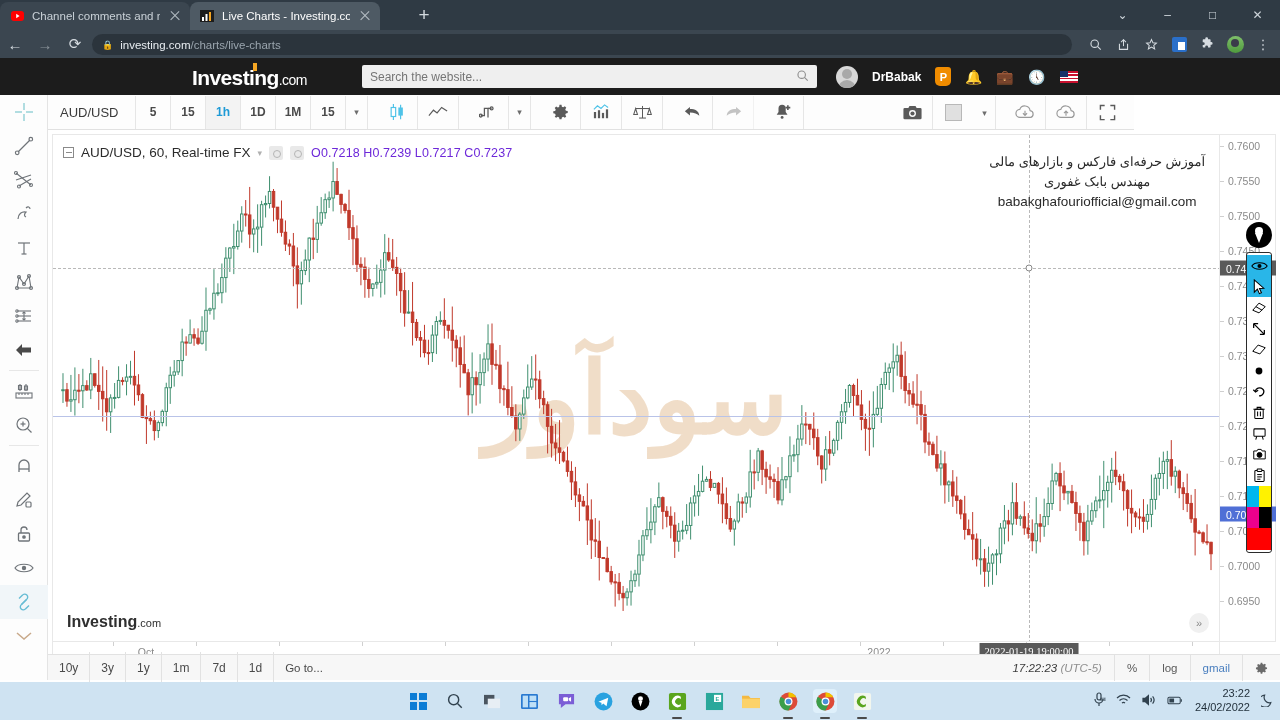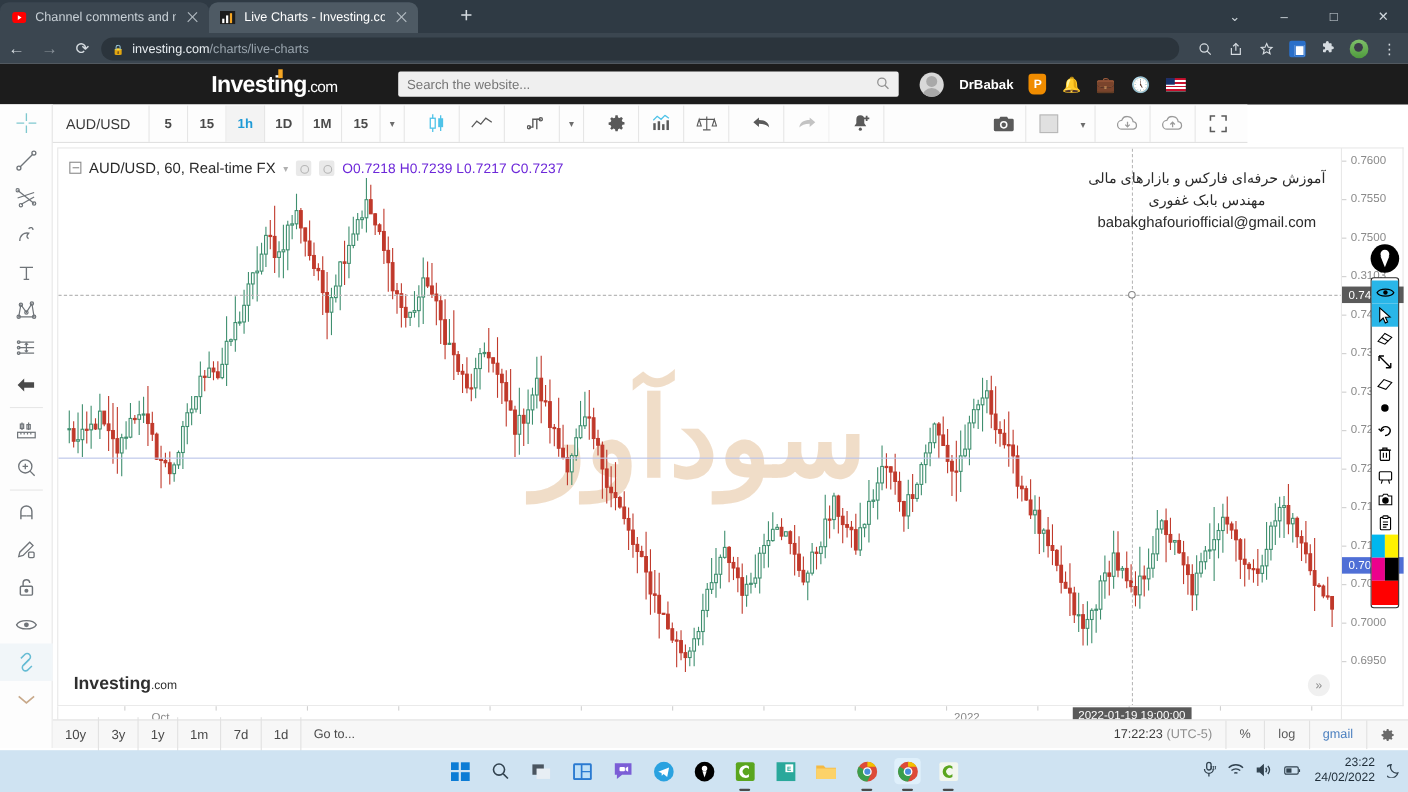--- a/index.html
+++ b/index.html
@@ -179,40 +179,40 @@
 
   
   .time-axis {
     position: absolute; left: 4px; top: 512px; width: 1168px; height: 20px;
     border: 1px solid #e8e8e8; border-top: 0; background: #fff;
   }
   .ta-lbl { position: absolute; top: 4px; font-size: 10.5px; color: #8a8a8a; transform: translateX(-50%); }
   .ta-tick { position: absolute; top: 0; width: 1px; height: 4px; background: #d0d0d0; }
   .ta-cur {
     position: absolute; top: 1px; height: 16px; background: #5a5a5a; color: #fff;
-    font-size: 10.5px; display: flex; align-items: center; padding: 0 5px; transform: translateX(-50%);
+    font-size: 10.5px; display: flex; align-items: center; padding: 0 5px; transform: translateX(-50%); font-family: Liberation Serif, serif;
   }
 
   .crosshair-v { position: absolute; top: 0; width: 1px; height: 508px; border-left: 1px dashed #b9b9b9; z-index: 4; }
   .crosshair-h { position: absolute; left: 0; width: 1168px; height: 1px; border-top: 1px dashed #b9b9b9; z-index: 4; }
   .crosshair-dot {
     position: absolute; width: 7px; height: 7px; border-radius: 50%; border: 1px solid #888; background: #fff; z-index: 5;
     transform: translate(-50%,-50%);
   }
   .hline { position: absolute; left: 0; width: 1168px; height: 1px; background: #b9c3e8; z-index: 3; }
 
   
   .chart-bottom {
     position: absolute; left: 48px; top: 654px; width: 1232px; height: 26px;
     background: #f7f7f7; border-top: 1px solid #e2e2e2; display: flex; align-items: center;
   }
   .cb-btn { height: 26px; padding: 16px 11px; display:flex; align-items:center; font-size: 12px; color: #4a4a4a; border-right: 1px solid #e2e2e2; }
   .cb-goto { height: 26px; padding: 0 11px; display:flex; align-items:center; font-size: 11.5px; color: #4a4a4a; }
   .cb-right { position: absolute; right: 0; top: 0; height: 26px; display: flex; align-items: center; }
-  .cb-time { font-size: 11.5px; color: #3c3c3c; padding-right: 12px; }
+  .cb-time { font-size: 11.5px; color: #3c3c3c; padding-right: 12px; font-style: italic; }
   .cb-time .utc { color: #8e8e8e; }
   .cb-r { height: 26px; padding: 0 12px; display:flex; align-items:center; font-size: 11.5px; color: #5a5a5a; border-left: 1px solid #e2e2e2; }
   .cb-r.hl { color: #4a7fbf; }
 
   
   .pen-badge {
     position: absolute; left: 1246px; top: 222px; width: 26px; height: 26px; border-radius: 50%;
     background: #000; z-index: 40; display: flex; align-items: center; justify-content: center;
   }
   .pen-badge .nib { width: 0; height: 0; border-left: 4px solid transparent; border-right: 4px solid transparent; border-top: 10px solid #fff; margin-top: 5px; }
@@ -1205,21 +1205,21 @@
     </div>
 
     <div class="price-axis" id="price-axis">
         <div class="pa-tick" style="top: 11px;"></div>
         <div class="pa-lbl" style="top: 11px;">0.7600</div>
         <div class="pa-tick" style="top: 46px;"></div>
         <div class="pa-lbl" style="top: 46px;">0.7550</div>
         <div class="pa-tick" style="top: 81px;"></div>
         <div class="pa-lbl" style="top: 81px;">0.7500</div>
         <div class="pa-tick" style="top: 116px;"></div>
-        <div class="pa-lbl" style="top: 116px;">0.3103</div>
+        <div class="pa-lbl" style="top: 116px;">0.7450</div>
         <div class="pa-tick" style="top: 151px;"></div>
         <div class="pa-lbl" style="top: 151px;">0.7400</div>
         <div class="pa-tick" style="top: 186px;"></div>
         <div class="pa-lbl" style="top: 186px;">0.7350</div>
         <div class="pa-tick" style="top: 221px;"></div>
         <div class="pa-lbl" style="top: 221px;">0.7300</div>
         <div class="pa-tick" style="top: 256px;"></div>
         <div class="pa-lbl" style="top: 256px;">0.7250</div>
         <div class="pa-tick" style="top: 291px;"></div>
         <div class="pa-lbl" style="top: 291px;">0.7200</div>

